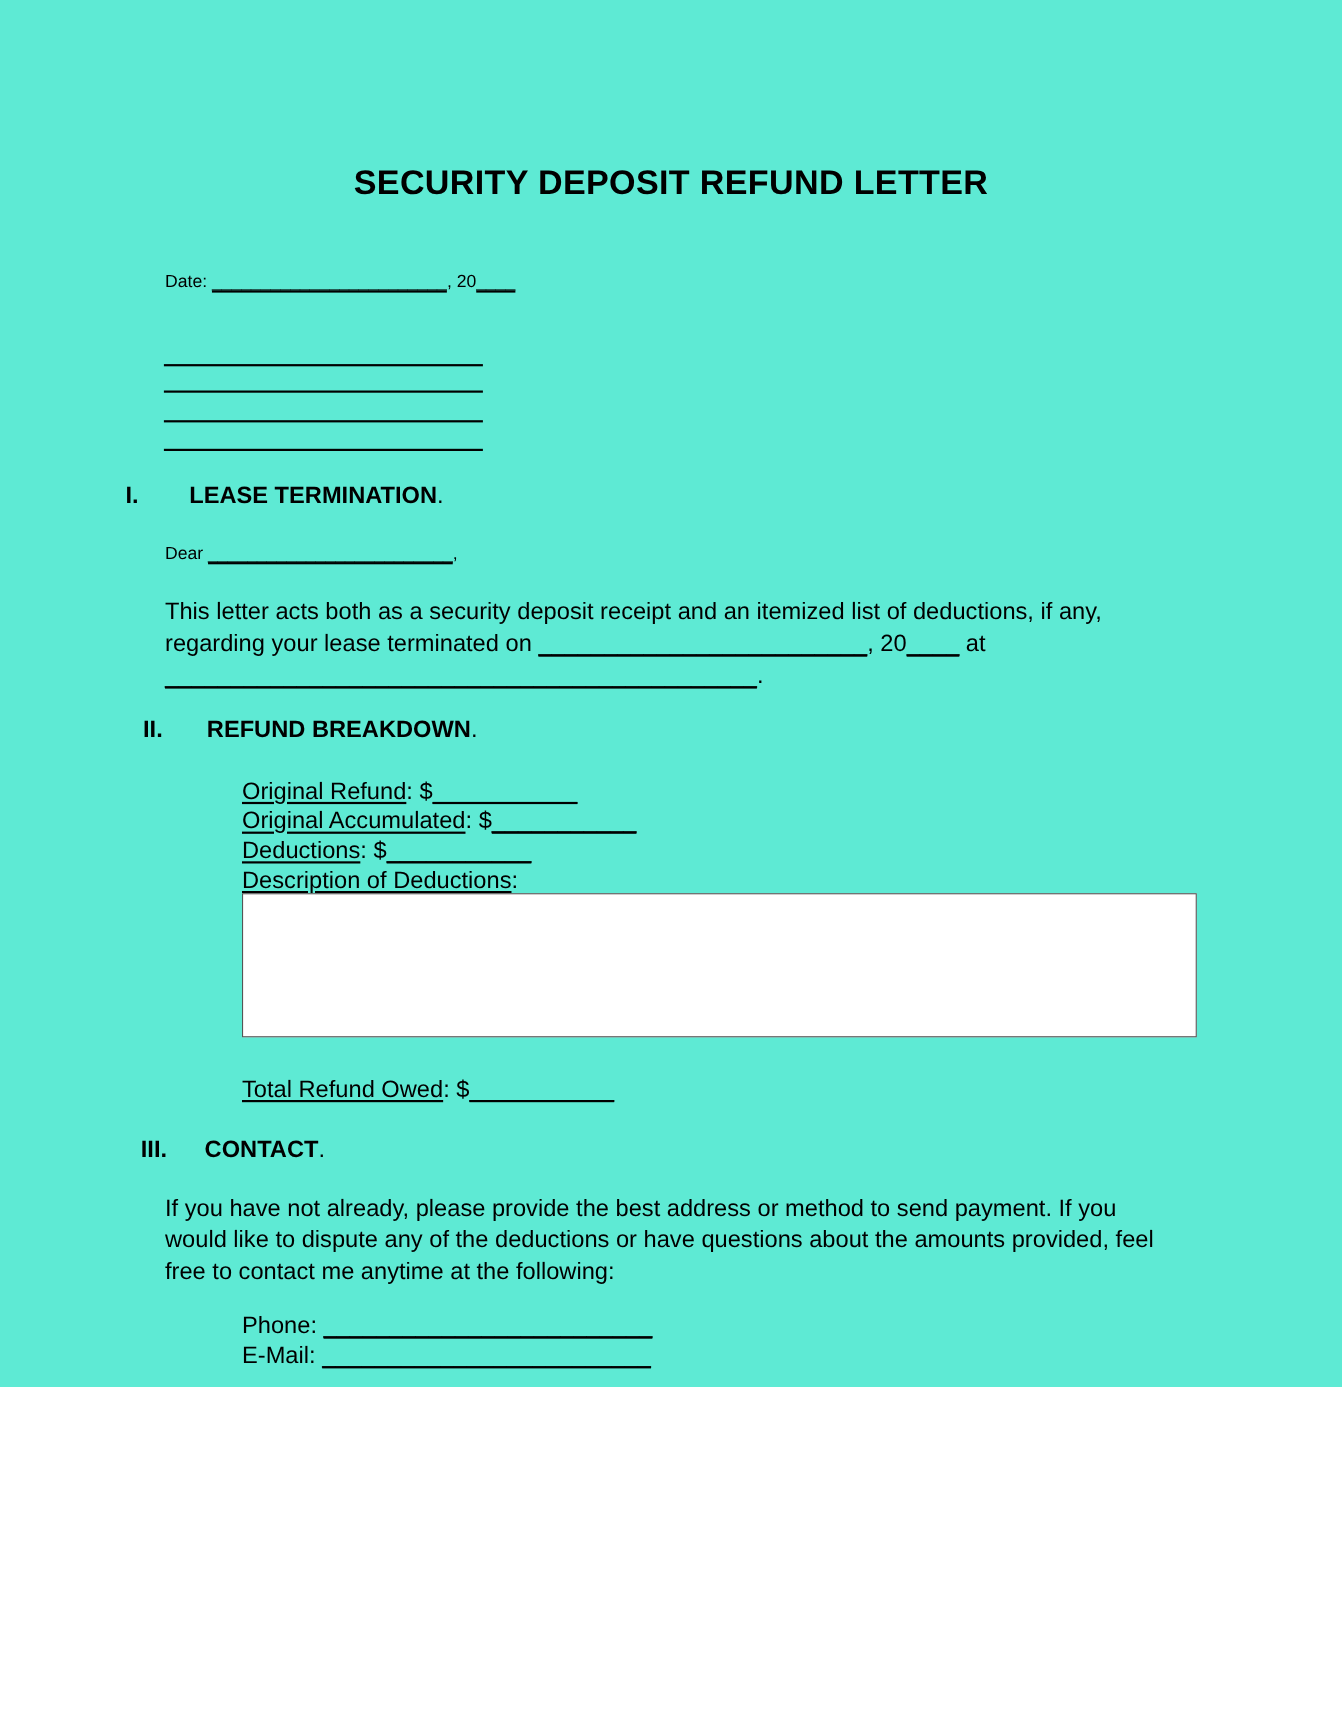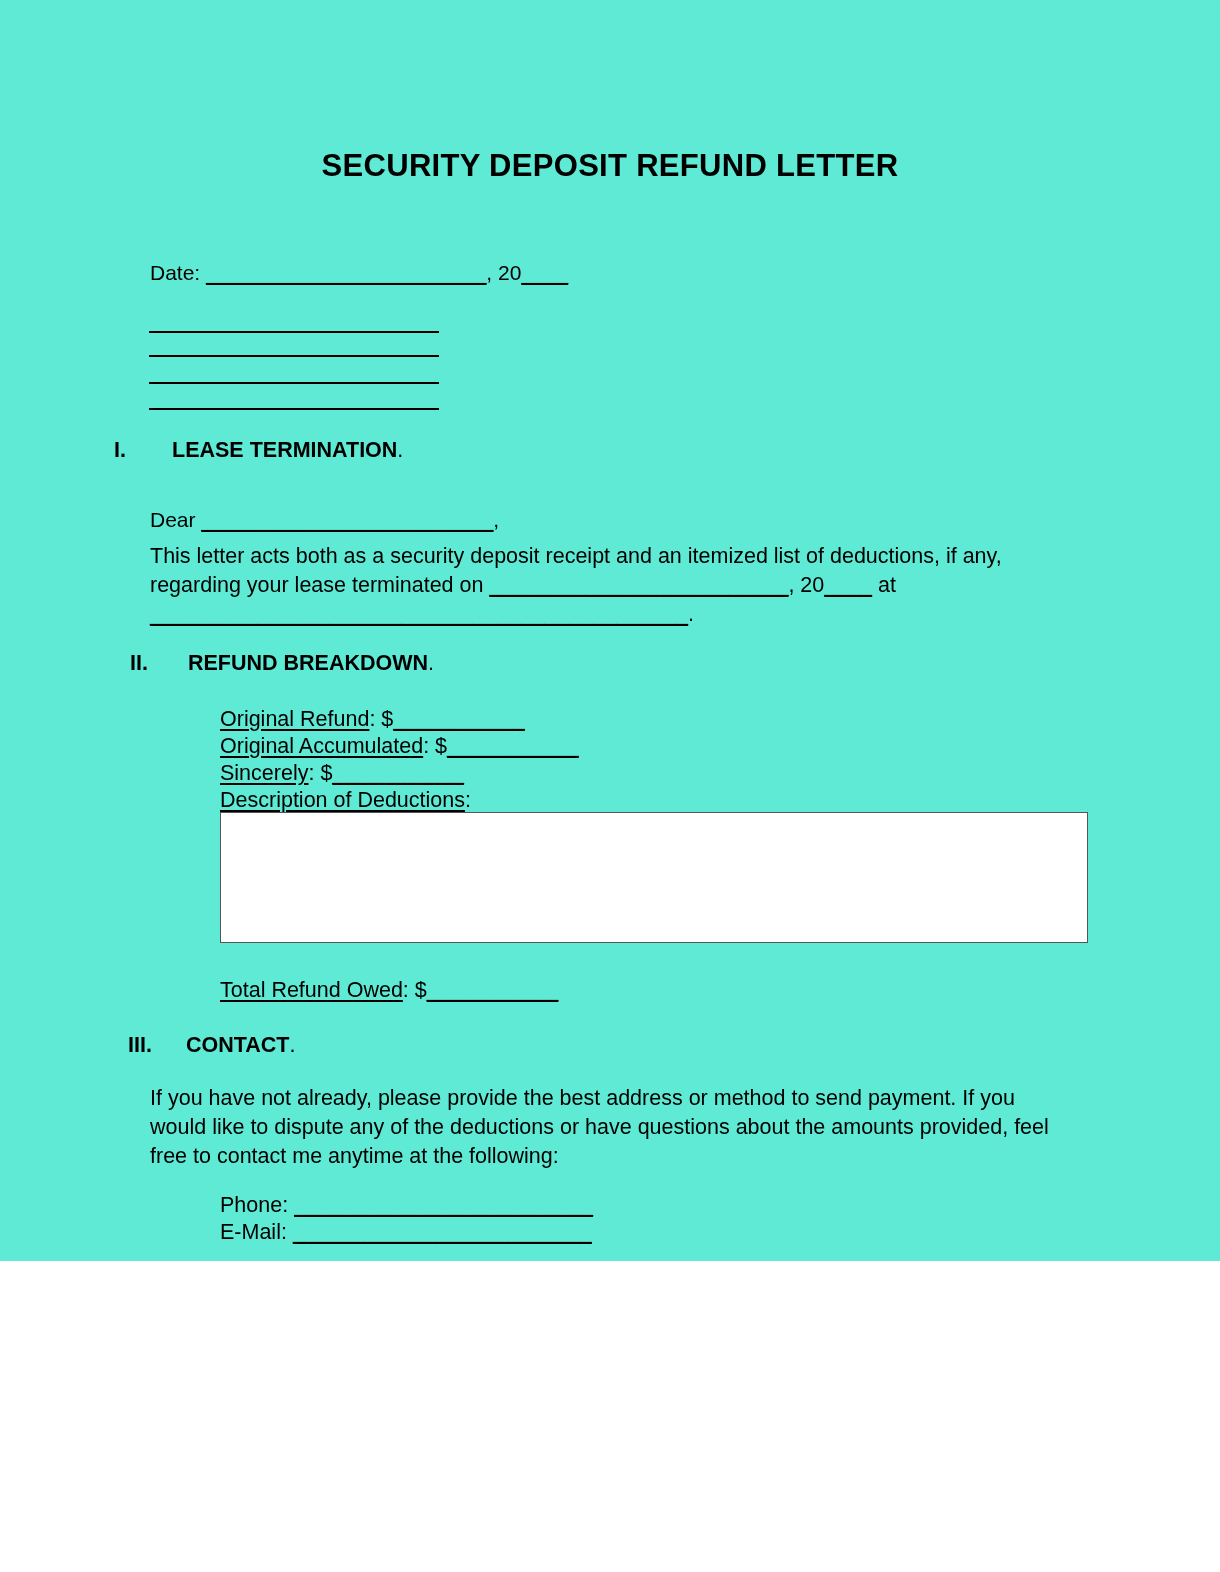--- a/index.html
+++ b/index.html
@@ -29,24 +29,23 @@
     width: 1220px;
     text-align: center;
     font-size: 31px;
     font-weight: bold;
     letter-spacing: 0.3px;
   }
 
   
   .line {
     position: absolute;
-    font-size: 21px;
+    font-size: 16px;
     line-height: 28px;
     white-space: pre;
-    margin-top: 16px;
   }
 
   
   .blank {
     text-decoration: underline;
     text-decoration-thickness: 1.6px;
     text-underline-offset: 3px;
   }
 
   
@@ -170,21 +169,21 @@
   <div class="line" style="left:150px; top:490px;"><span>Dear </span><span class="blank">_________________________</span><span>,</span></div>
 
   <div class="para" style="left:150px; top:542px; width:892px;"><span>This letter acts both as a security deposit receipt and an itemized list of deductions, if any, regarding your lease terminated on </span><span class="blank">_________________________</span><span>, 20</span><span class="blank">____</span><span> at </span><br><span class="blank">_____________________________________________</span><span>.</span></div>
 
   <div class="sec" style="left:130px; top:649px;"><span class="num">II.</span><span class="head">REFUND BREAKDOWN</span><span class="dot">.</span></div>
 
   <div class="item" style="left:220px; top:706px;"><span class="u">Original Refund</span><span>: $</span><span class="u">___________</span></div>
 
   <div class="item" style="left:220px; top:733px;"><span class="u">Original Accumulated</span><span>: $</span><span class="u">___________</span></div>
 
-  <div class="item" style="left:220px; top:760px;"><span class="u">Sincerely</span><span>: $</span><span class="u">___________</span></div>
+  <div class="item" style="left:220px; top:760px;"><span class="u">Deductions</span><span>: $</span><span class="u">___________</span></div>
 
   <div class="item" style="left:220px; top:787px;"><span class="u">Description of Deductions</span><span>:</span></div>
 
   <div class="desc-box"></div>
 
   <div class="item" style="left:220px; top:977px;"><span class="u">Total Refund Owed</span><span>: $</span><span class="u">___________</span></div>
 
   <div class="sec" style="left:128px; top:1031px;"><span class="num">III.</span><span class="head">CONTACT</span><span class="dot">.</span></div>
 
   <div class="para" style="left:150px; top:1084px; width:912px;">If you have not already, please provide the best address or method to send payment. If you would like to dispute any of the deductions or have questions about the amounts provided, feel free to contact me anytime at the following:</div>

